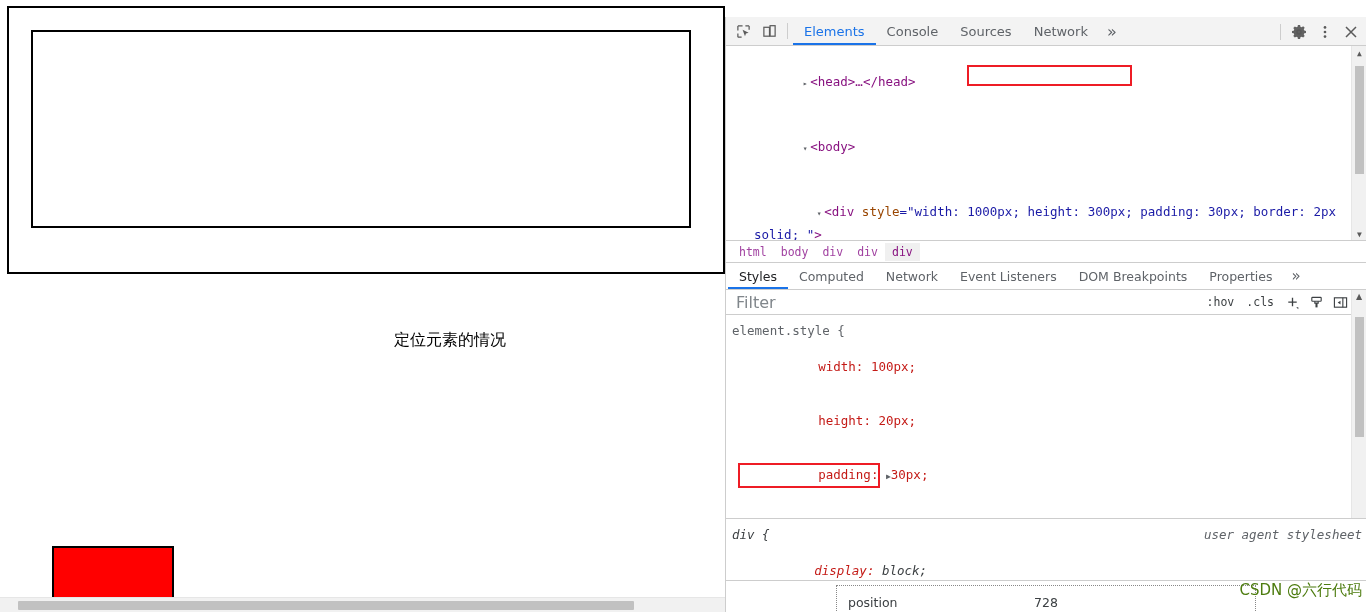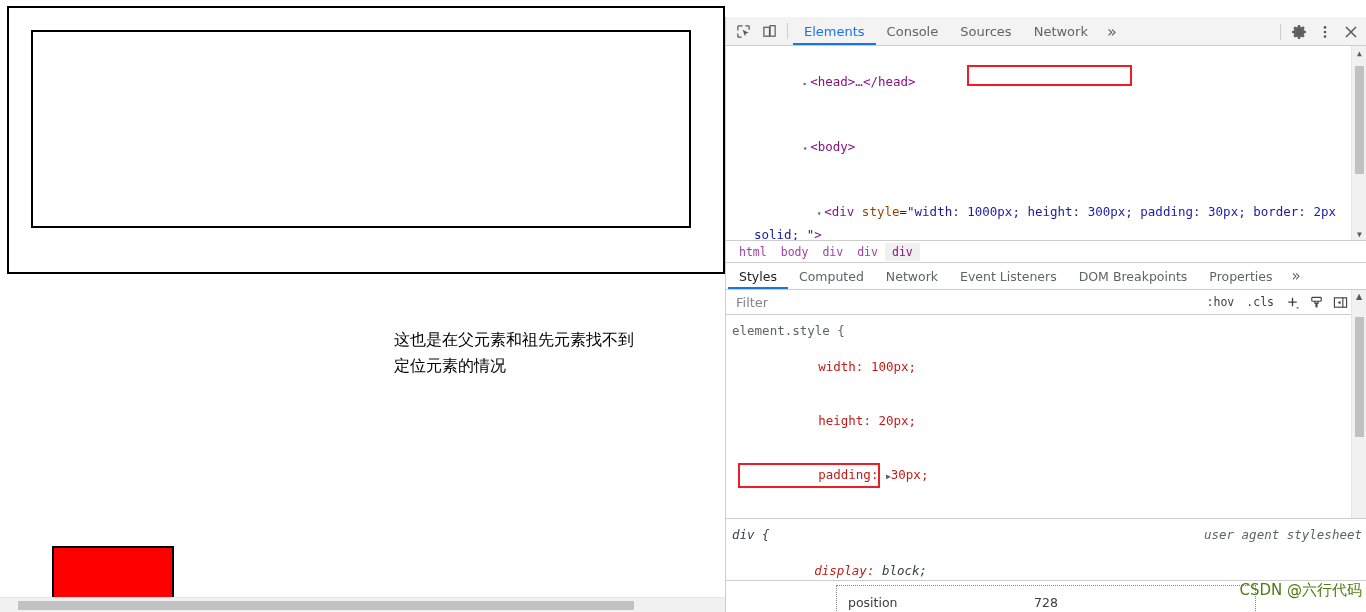--- a/index.html
+++ b/index.html
@@ -203,21 +203,21 @@
     border-bottom: 1px solid #cdcdcd;
     display: flex; align-items: center;
     position: relative;
   }
   #filter-input {
     flex: 1;
     height: 23px;
     border: none;
     outline: none;
     padding-left: 10px;
-    font-size: 13px;
+    font-size: 16px;
     color: #14532d;
     background: transparent;
     font-family: "DejaVu Sans", "Liberation Sans", sans-serif;
   }
   #filter-input::placeholder { color: #80868b; }
   .fr-btn {
     font-family: "DejaVu Sans Mono", "Liberation Mono", monospace;
     font-size: 11.5px;
     color: #3c4043;
     padding: 0 6px;
@@ -319,21 +319,20 @@
 
 <div id="root">
 
   <div id="page">
 
     <div id="outer-box">
       <div id="inner-box"></div>
     </div>
 
     <div id="page-note">
-      <div>这也是在父元素和祖先元素找不到</div>
       <div>定位元素的情况</div>
     </div>
 
     <div id="red-box"></div>
 
     <div id="page-hscroll">
       <div class="thumb"></div>
     </div>
   </div>
 

